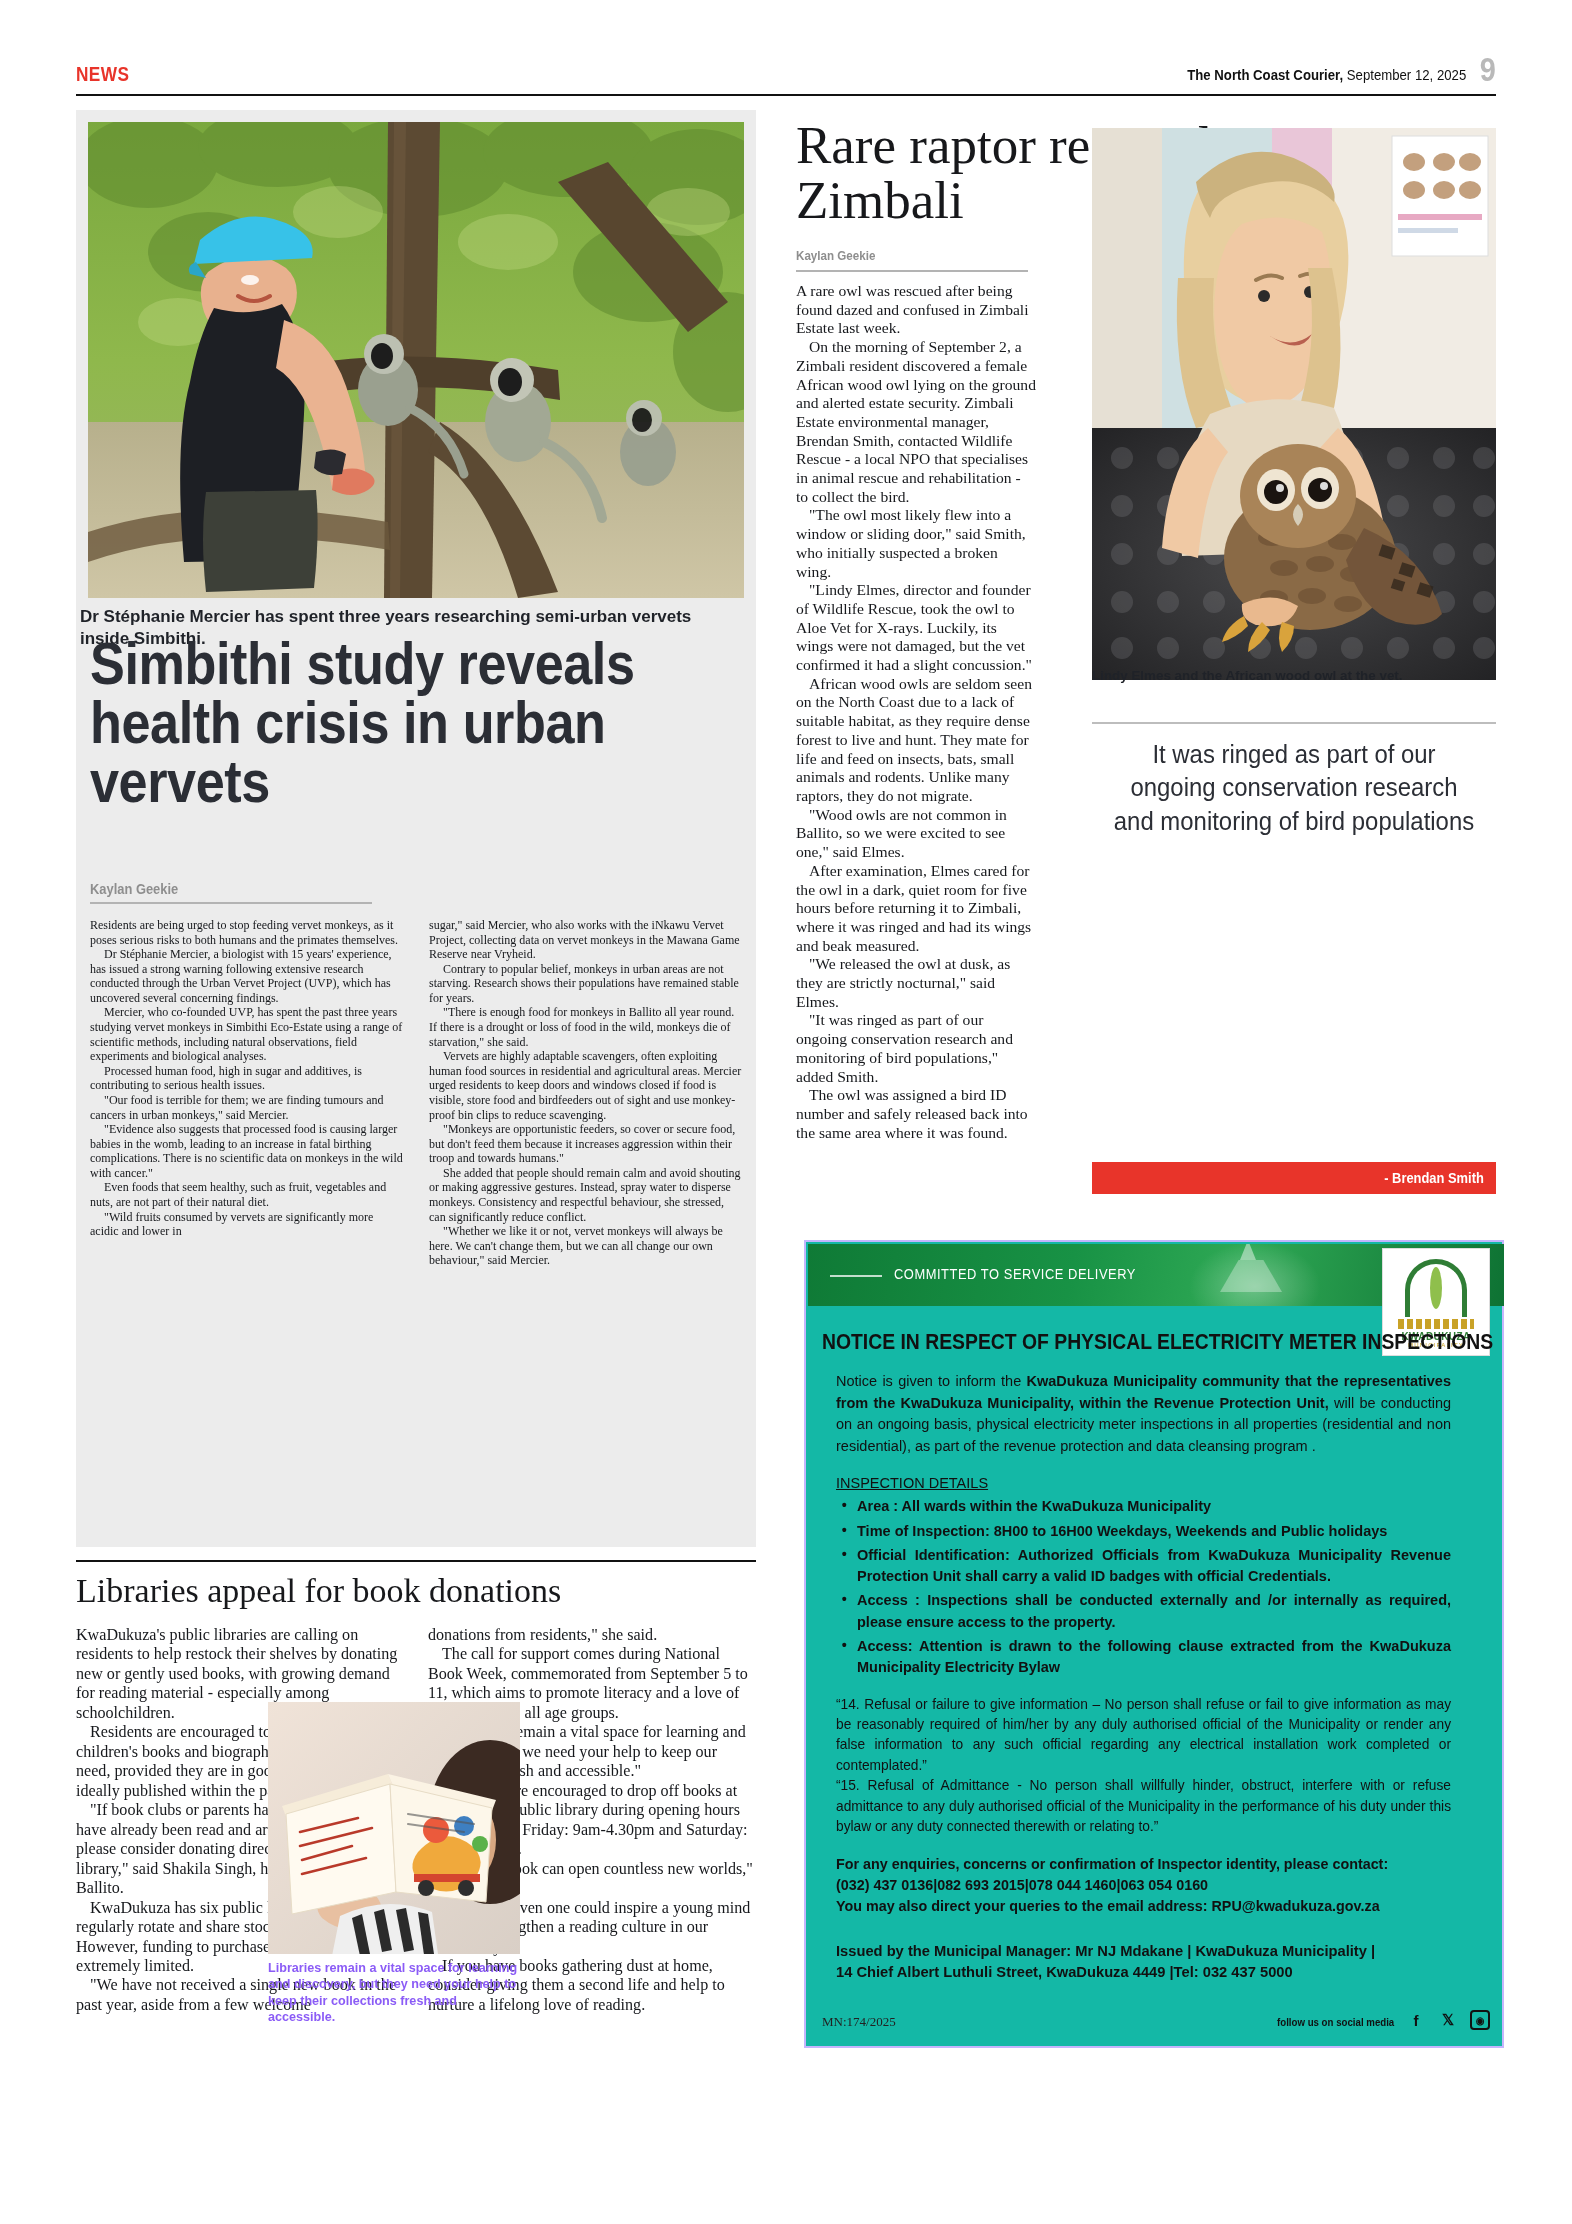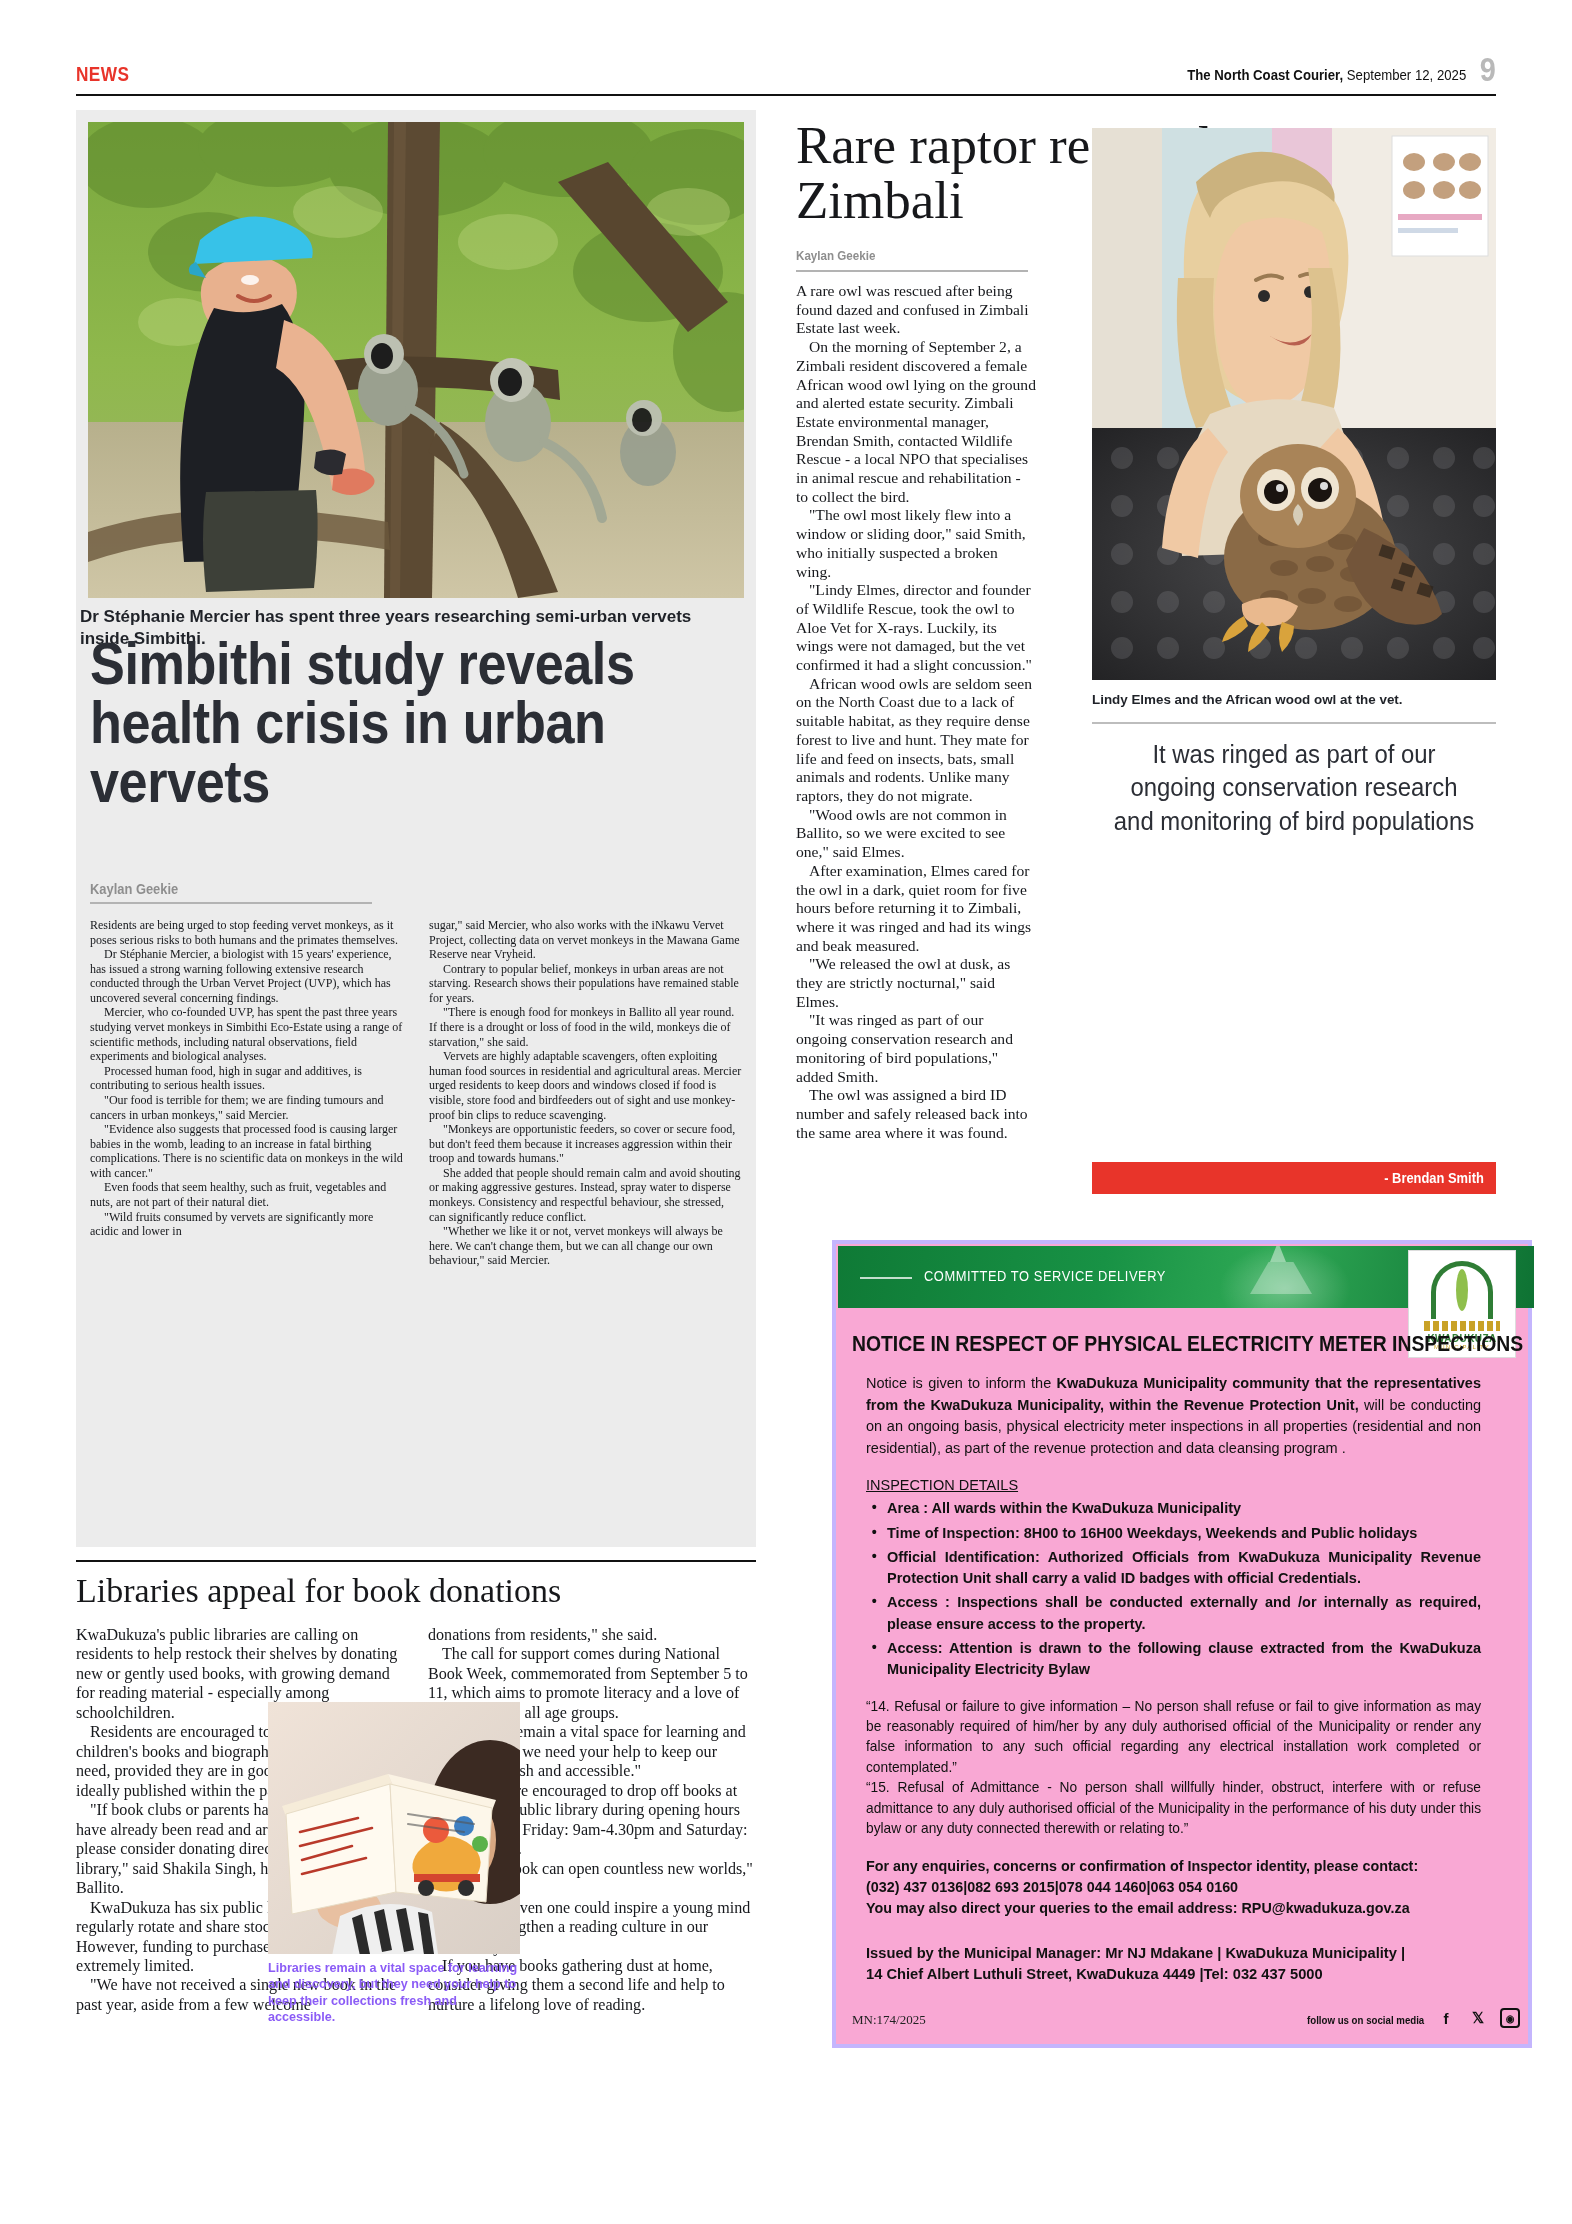--- a/index.html
+++ b/index.html
@@ -105,21 +105,21 @@
     font-family: "Liberation Serif", serif;
     font-size: 15.6px; line-height: 1.20; color: #16181c; text-indent: 13px;
   }
   .raptor-text p:first-child { text-indent: 0; }
 
   .owl-photo {
     position: absolute; left: 1092px; top: 128px; width: 404px; height: 552px;
     overflow: hidden; background: #2a2a2a;
   }
   .owl-caption {
-    position: absolute; left: 1092px; top: 692px; width: 404px;
+    position: absolute; left: 1092px; top: 668px; width: 404px;
     font-family: "Liberation Sans", sans-serif;
     font-weight: 700; font-size: 13.4px; color: #1f2228;
   }
   .quote-rule {
     position: absolute; left: 1092px; top: 722px; width: 404px; height: 2px; background: #bdbdbd;
   }
   .pull-quote {
     position: absolute; left: 1092px; top: 738px; width: 404px;
     text-align: center;
     font-family: "Liberation Sans", sans-serif;
@@ -132,22 +132,22 @@
   }
   .quote-attrib-bar span {
     position: absolute; right: 12px; top: 7px;
     font-family: "Liberation Sans", sans-serif;
     font-weight: 700; font-size: 15px; color: #fff;
     transform: scaleX(0.86); transform-origin: right center;
   }
 
   
   .notice {
-    position: absolute; left: 832px; top: 1240px; width: 700px; height: 808px;
-    border: 4px solid #c4b5fd; background: #f9a8d4;
+    position: absolute; left: 804px; top: 1240px; width: 700px; height: 808px;
+    border: 2px solid #c4b5fd; background: #14b8a6;
   }
   .notice-banner {
     position: absolute; left: 2px; top: 2px; width: 696px; height: 62px;
     background: linear-gradient(100deg, #0f7a36 0%, #189245 38%, #2fa955 62%, #0e7233 100%);
     overflow: hidden;
   }
   .banner-monument {
     position: absolute; left: 372px; top: -8px; width: 150px; height: 72px;
     background: radial-gradient(ellipse at 50% 70%, rgba(255,255,255,.30), rgba(255,255,255,0) 62%);
   }

